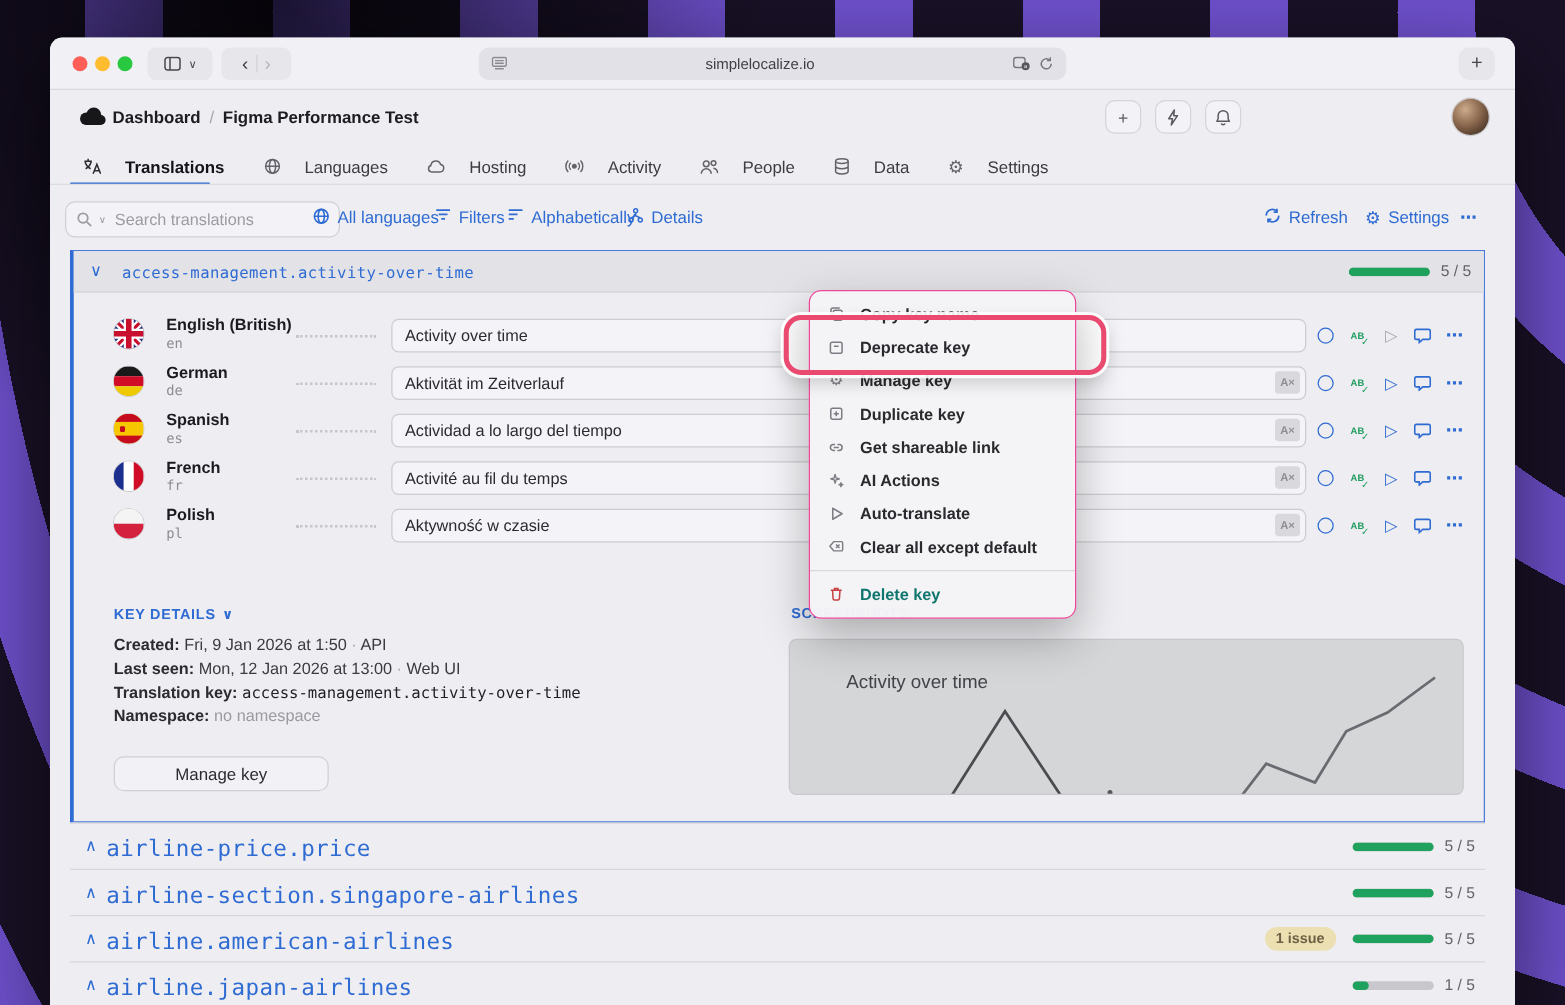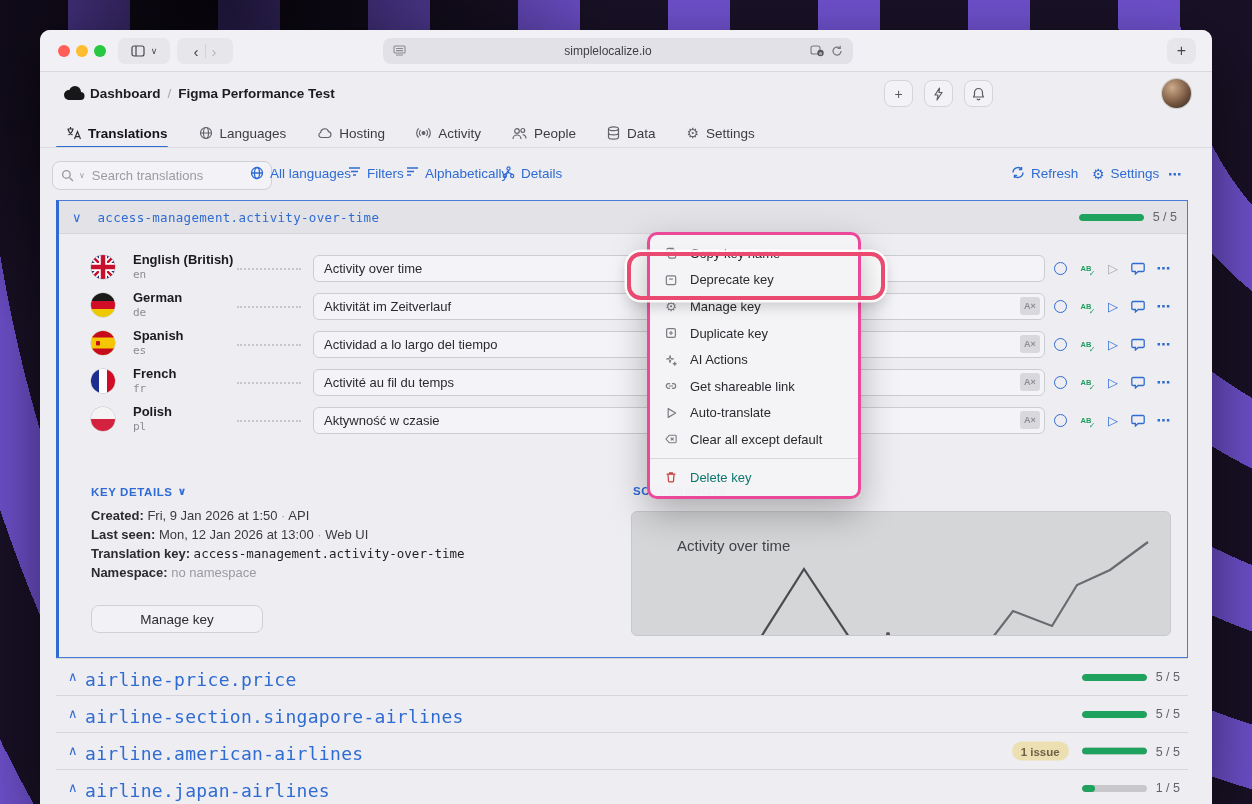--- a/index.html
+++ b/index.html
@@ -23,21 +23,21 @@
   .logo{position:absolute;left:22px;top:55px;}
   .crumbs{position:absolute;left:50px;top:56px;font-size:13.5px;font-weight:700;color:#1d1d21;display:flex;gap:7px;align-items:center;}
   .crumb-sep{color:#a7a7ad;font-weight:400;}
   .hbtn{position:absolute;top:50px;width:29px;height:27px;border:1px solid #d5d4d9;border-radius:8px;background:#f3f2f6;display:flex;align-items:center;justify-content:center;color:#5a5a60;font-size:14px;}
   .assistant{position:absolute;left:962px;top:50px;width:150px;height:27px;border:1px solid #d5d4d9;border-radius:8px;background:#f3f2f6;display:flex;align-items:center;padding:0 9px;gap:6px;font-size:12.5px;color:#97979e;}
   .shortcut{margin-left:auto;color:#a9a9b0;font-size:11px;}
   .avatar{position:absolute;left:1122px;top:49px;width:29px;height:29px;border-radius:50%;
     background:radial-gradient(circle at 35% 30%,#cdaa8a,#7a5a42 55%,#33281e 95%);box-shadow:0 0 0 1px rgba(0,0,0,.15);}
   
   .nav-tabs{position:absolute;left:26px;top:88px;height:30px;display:flex;gap:31px;align-items:center;font-size:13.5px;color:#3c3c42;font-weight:500;}
-  .tab{display:flex;gap:7px;align-items:center;}
+  .tab{display:flex;gap:19px;align-items:center;}
   .tab .ti{color:#63636a;display:flex;}
   .tab.active{color:#151519;font-weight:700;}
   .tabs-divider{position:absolute;left:0;right:0;top:117px;height:1px;background:#dcdbe0;}
   .tab-underline{position:absolute;left:16px;top:115.5px;width:112px;height:2.5px;background:#2e6bd3;border-radius:2px;}
   
   .search{position:absolute;left:12px;top:131px;width:220px;height:29px;border:1px solid #d0cfd5;border-radius:8px;background:#f3f2f6;display:flex;align-items:center;padding:0 8px;gap:5px;color:#9b9ba2;}
   .search input{border:none;outline:none;background:transparent;font-size:13px;color:#55555b;width:150px;}
   .search input::placeholder{color:#9b9ba2;}
   .flink{position:absolute;top:136px;display:flex;gap:6px;align-items:flex-start;color:#2e6bd3;font-size:13.5px;font-weight:500;cursor:pointer;}
   
@@ -73,21 +73,21 @@
   .shot-card{position:absolute;left:572px;top:310px;width:540px;height:125px;background:#d5d6d8;border:1px solid #c8c9cb;border-radius:6px;overflow:hidden;}
   .shot-title{position:absolute;left:45px;top:25px;font-size:15px;font-weight:500;color:#434449;}
   
   .list-row{position:absolute;left:16px;width:1132px;height:37px;border-top:1px solid #d7d6da;}
   .row-key{position:absolute;left:29px;top:10px;color:#2e6bd3;font-size:18px;letter-spacing:.3px;}
   .row-chev{position:absolute;left:12px;top:10px;color:#2e6bd3;font-size:13px;}
   .row-cluster{position:absolute;right:8px;top:50%;transform:translateY(-50%);display:flex;align-items:center;gap:9px;}
   .badge{height:19px;padding:0 9px;border-radius:10px;background:#ecdfb2;color:#6d6145;font-size:11.5px;font-weight:700;display:flex;align-items:center;margin-right:4px;}
   
   .hl-white{position:absolute;left:591px;top:226px;width:250px;height:40px;background:#fff;border-radius:10px;z-index:35;}
-  .menu{position:absolute;left:607px;top:202px;width:214px;background:rgba(244,243,246,.98);border:3px solid #ec4899;border-radius:10px;box-shadow:0 14px 36px rgba(0,0,0,.28);padding:5px 0 6px;z-index:40;}
+  .menu{position:absolute;left:607px;top:202px;width:214px;background:rgba(244,243,246,.98);border:1px solid #ec4899;border-radius:10px;box-shadow:0 14px 36px rgba(0,0,0,.28);padding:5px 0 6px;z-index:40;font-weight:bold;}
   .mi{display:flex;align-items:center;gap:11px;height:26.6px;padding:0 13px;font-size:13px;color:#2a2a2e;cursor:pointer;}
   .mi .mic{width:16px;display:flex;justify-content:center;color:#7c7c83;flex:none;}
   .mi.highlighted{background:#fff;height:40px;margin:-7px 0;position:relative;z-index:2;}
   .mi.delete{color:#0f766e;}
   .mi.delete .mic{color:#c8403f;}
   .msep{height:1px;background:#d8d7db;margin:5px 0;}
   .annotation{position:absolute;left:587px;top:222px;width:258px;height:48px;border:4px solid #ea4a70;border-radius:14px;
     box-shadow:0 0 0 2.5px rgba(255,255,255,.9),0 6px 14px rgba(0,0,0,.18);z-index:60;pointer-events:none;}
   svg{display:block;}
 </style>
@@ -570,37 +570,37 @@
         <span class="mic">
             <svg width="14" height="14" viewBox="0 0 15 15" fill="none" stroke="currentColor" stroke-width="1.3">
               <rect x="2.8" y="2.8" width="9.4" height="9.4" rx="1.5"></rect>
               <path d="M7.5 5.3v4.4M5.3 7.5h4.4"></path>
             </svg>
           </span>
         <span>Duplicate key</span>
       </div>
       <div class="mi">
         <span class="mic">
+            <svg width="14" height="14" viewBox="0 0 15 15" fill="none" stroke="currentColor" stroke-width="1.3">
+              <path d="M6.5 10H5a2.5 2.5 0 0 1 0-5h1.5M8.5 5H10a2.5 2.5 0 0 1 0 5H8.5M5.3 7.5h4.4"></path>
+            </svg>
+          </span>
+        <span>Get shareable link</span>
+      </div>
+      <div class="mi">
+        <span class="mic">
             <svg width="14" height="14" viewBox="0 0 15 15" fill="none" stroke="currentColor" stroke-width="1.1">
               <path d="M6.5 2.5 7.3 5.7 10.5 6.5 7.3 7.3 6.5 10.5 5.7 7.3 2.5 6.5 5.7 5.7z"></path>
               <path d="M11.5 9.5 11.9 11.1 13.5 11.5 11.9 11.9 11.5 13.5 11.1 11.9 9.5 11.5 11.1 11.1z"></path>
             </svg>
           </span>
         <span>AI Actions</span>
       </div>
       <div class="mi">
         <span class="mic">
-            <svg width="14" height="14" viewBox="0 0 15 15" fill="none" stroke="currentColor" stroke-width="1.3">
-              <path d="M6.5 10H5a2.5 2.5 0 0 1 0-5h1.5M8.5 5H10a2.5 2.5 0 0 1 0 5H8.5M5.3 7.5h4.4"></path>
-            </svg>
-          </span>
-        <span>Get shareable link</span>
-      </div>
-      <div class="mi">
-        <span class="mic">
             <svg width="14" height="14" viewBox="0 0 15 15" fill="none" stroke="currentColor" stroke-width="1.3" stroke-linejoin="round">
               <path d="M4.5 2.8v9.4l8-4.7z"></path>
             </svg>
           </span>
         <span>Auto-translate</span>
       </div>
       <div class="mi">
         <span class="mic">
             <svg width="14" height="14" viewBox="0 0 15 15" fill="none" stroke="currentColor" stroke-width="1.2" stroke-linejoin="round">
               <path d="M5.5 3.5h6.5a1 1 0 0 1 1 1v6a1 1 0 0 1-1 1H5.5L2 7.5z"></path>

